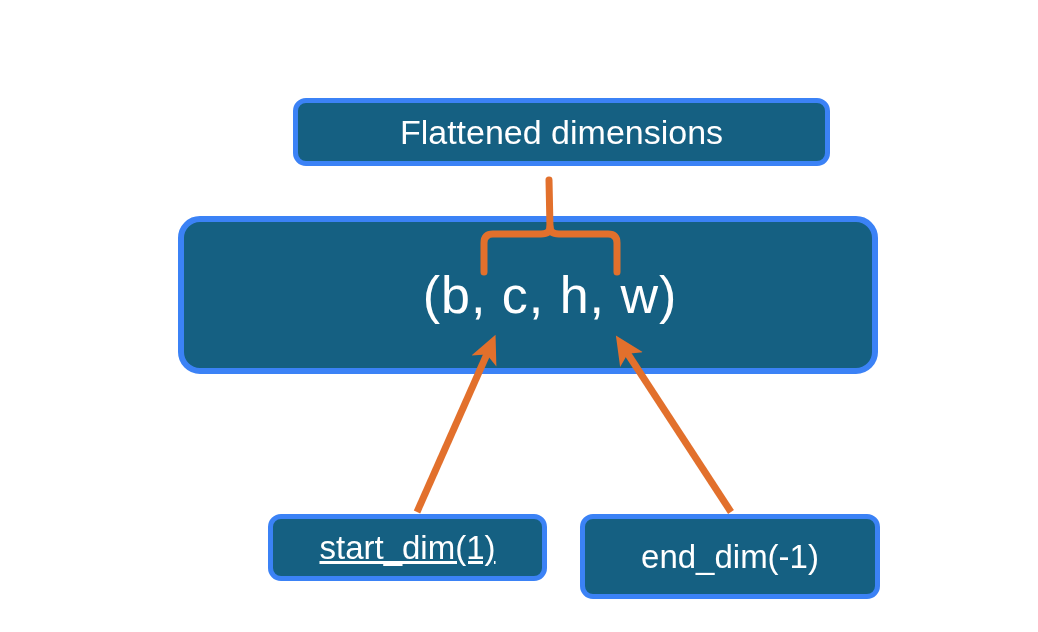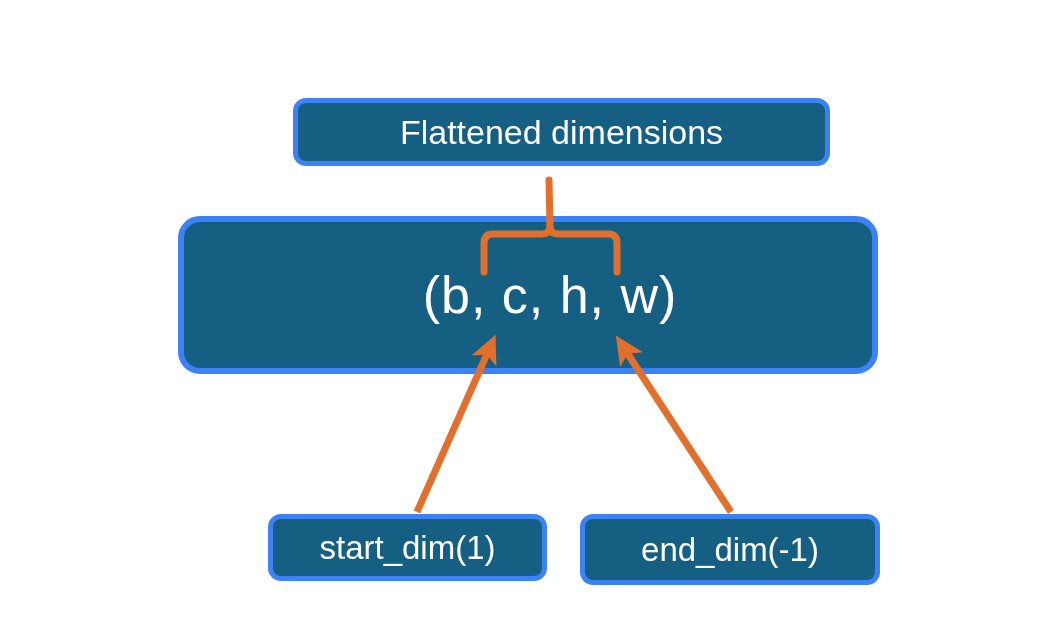--- a/index.html
+++ b/index.html
@@ -51,26 +51,27 @@
     border-radius: 22px;
     border-width: 6px;
   }
   #box-start-dim {
     left: 268px;
     top: 514px;
     width: 279px;
     height: 67px;
     font-size: 33px;
     border-radius: 13px;
+    text-decoration: underline;
   }
   #box-end-dim {
     left: 580px;
     top: 514px;
     width: 300px;
-    height: 71px;
+    height: 85px;
     font-size: 33px;
     border-radius: 13px;
   }
   #overlay-svg {
     position: absolute;
     left: 0;
     top: 0;
     width: 1038px;
     height: 632px;
     pointer-events: none;

